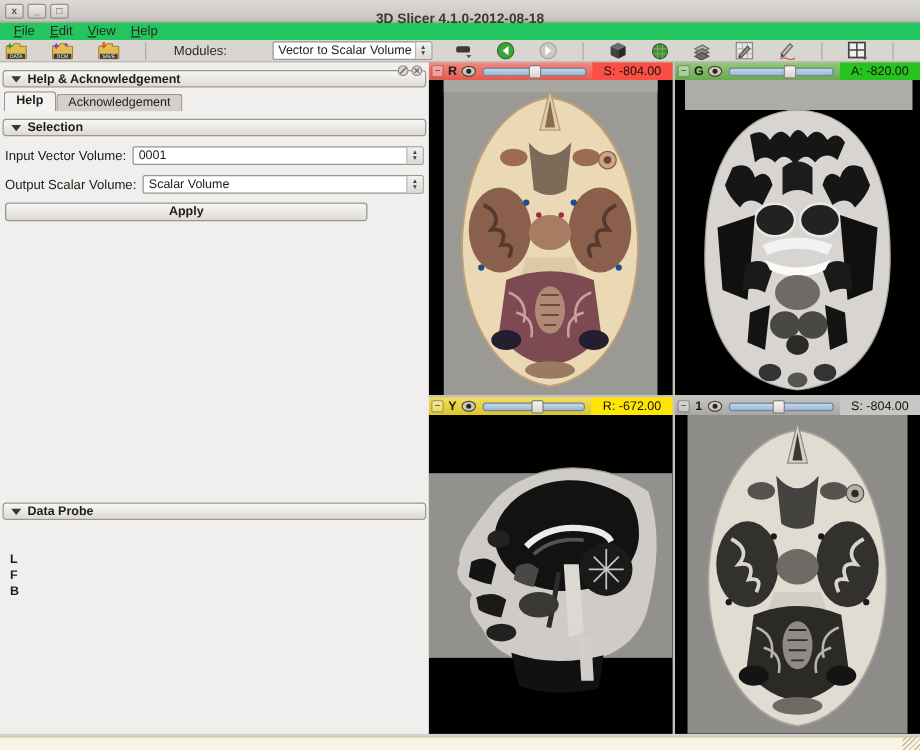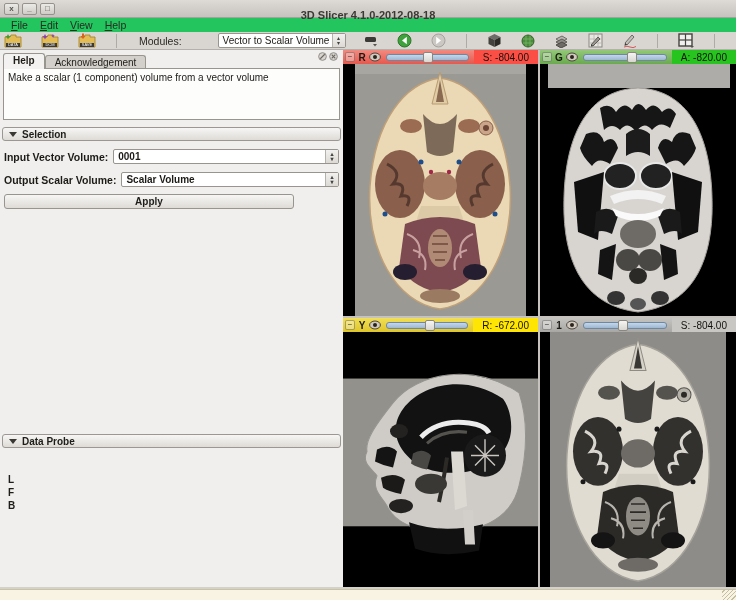--- a/index.html
+++ b/index.html
@@ -54,21 +54,21 @@
                        border-top:5px solid #3a3833; }
   .section-head .sh-label { font-size:10px; font-weight:bold; color:#1f1d19; }
 
   .tabs { display:flex; margin:3px 3px 0 3px; align-items:flex-end; }
   .tab { font-size:10px; color:#1f1d19; border:1px solid #98958f; padding:2px 9px 2px 9px; border-bottom:none;
          border-radius:3px 3px 0 0; background:#d3d0cb; height:14px; line-height:10px; }
   .tab.active { background:#f3f2f0; height:16px; font-weight:bold; position:relative; z-index:2; }
   .help-frame { margin:0 3px; border:1px solid #98958f; background:#fdfdfc; height:52px; padding:3px 4px;
                 font-size:10px; color:#1d1b17; position:relative; top:-1px; }
 
-  .form-row { display:flex; align-items:center; margin:8px 4px 0 4px;font-weight:bold; }
+  .form-row { display:flex; align-items:center; margin:8px 4px 0 4px; }
   .form-label { font-size:10.5px; color:#1d1b17; white-space:nowrap; }
   .form-row .combo { flex:1; margin-left:5px; }
   .apply-btn { display:block; margin:7px 4px 0 4px; width:290px; height:15px; border:1px solid #98958f; border-radius:3px;
                background:linear-gradient(#f7f6f5,#dedbd6); font-size:10px; font-weight:bold; color:#1f1d19;
                font-family:"Liberation Sans",sans-serif; }
   .panel-spacer { height:219px; }
   .probe-rows { margin:26px 0 0 8px; }
   .probe-row { font-size:10px; font-weight:bold; color:#1f1d19; height:13px; }
 
   
@@ -271,27 +271,28 @@
           <circle cx="5" cy="5" r="4.3" fill="#d8d5d0" stroke="#8a8782"></circle>
           <line x1="2.5" y1="7.5" x2="7.5" y2="2.5" stroke="#6a6762" stroke-width="1.2"></line>
         </svg>
         <svg class="pc-icon" viewBox="0 0 10 10">
           <circle cx="5" cy="5" r="4.3" fill="#d8d5d0" stroke="#8a8782"></circle>
           <path d="M3 3 L7 7 M7 3 L3 7" stroke="#6a6762" stroke-width="1.2"></path>
         </svg>
       </div>
 
 
+      <div class="section-head">
+        <span class="tri"></span>
+        <span class="sh-label">Help &amp; Acknowledgement</span>
+      </div>
 
       <div class="tabs">
         <div class="tab active">Help</div>
         <div class="tab">Acknowledgement</div>
-      </div>
-      <div class="help-frame">
-        <span>Make a scalar (1 component) volume from a vector volume</span>
       </div>
 
       <div class="section-head">
         <span class="tri"></span>
         <span class="sh-label">Selection</span>
       </div>
 
       <div class="form-row">
         <span class="form-label">Input Vector Volume:</span>
         <div class="combo">

